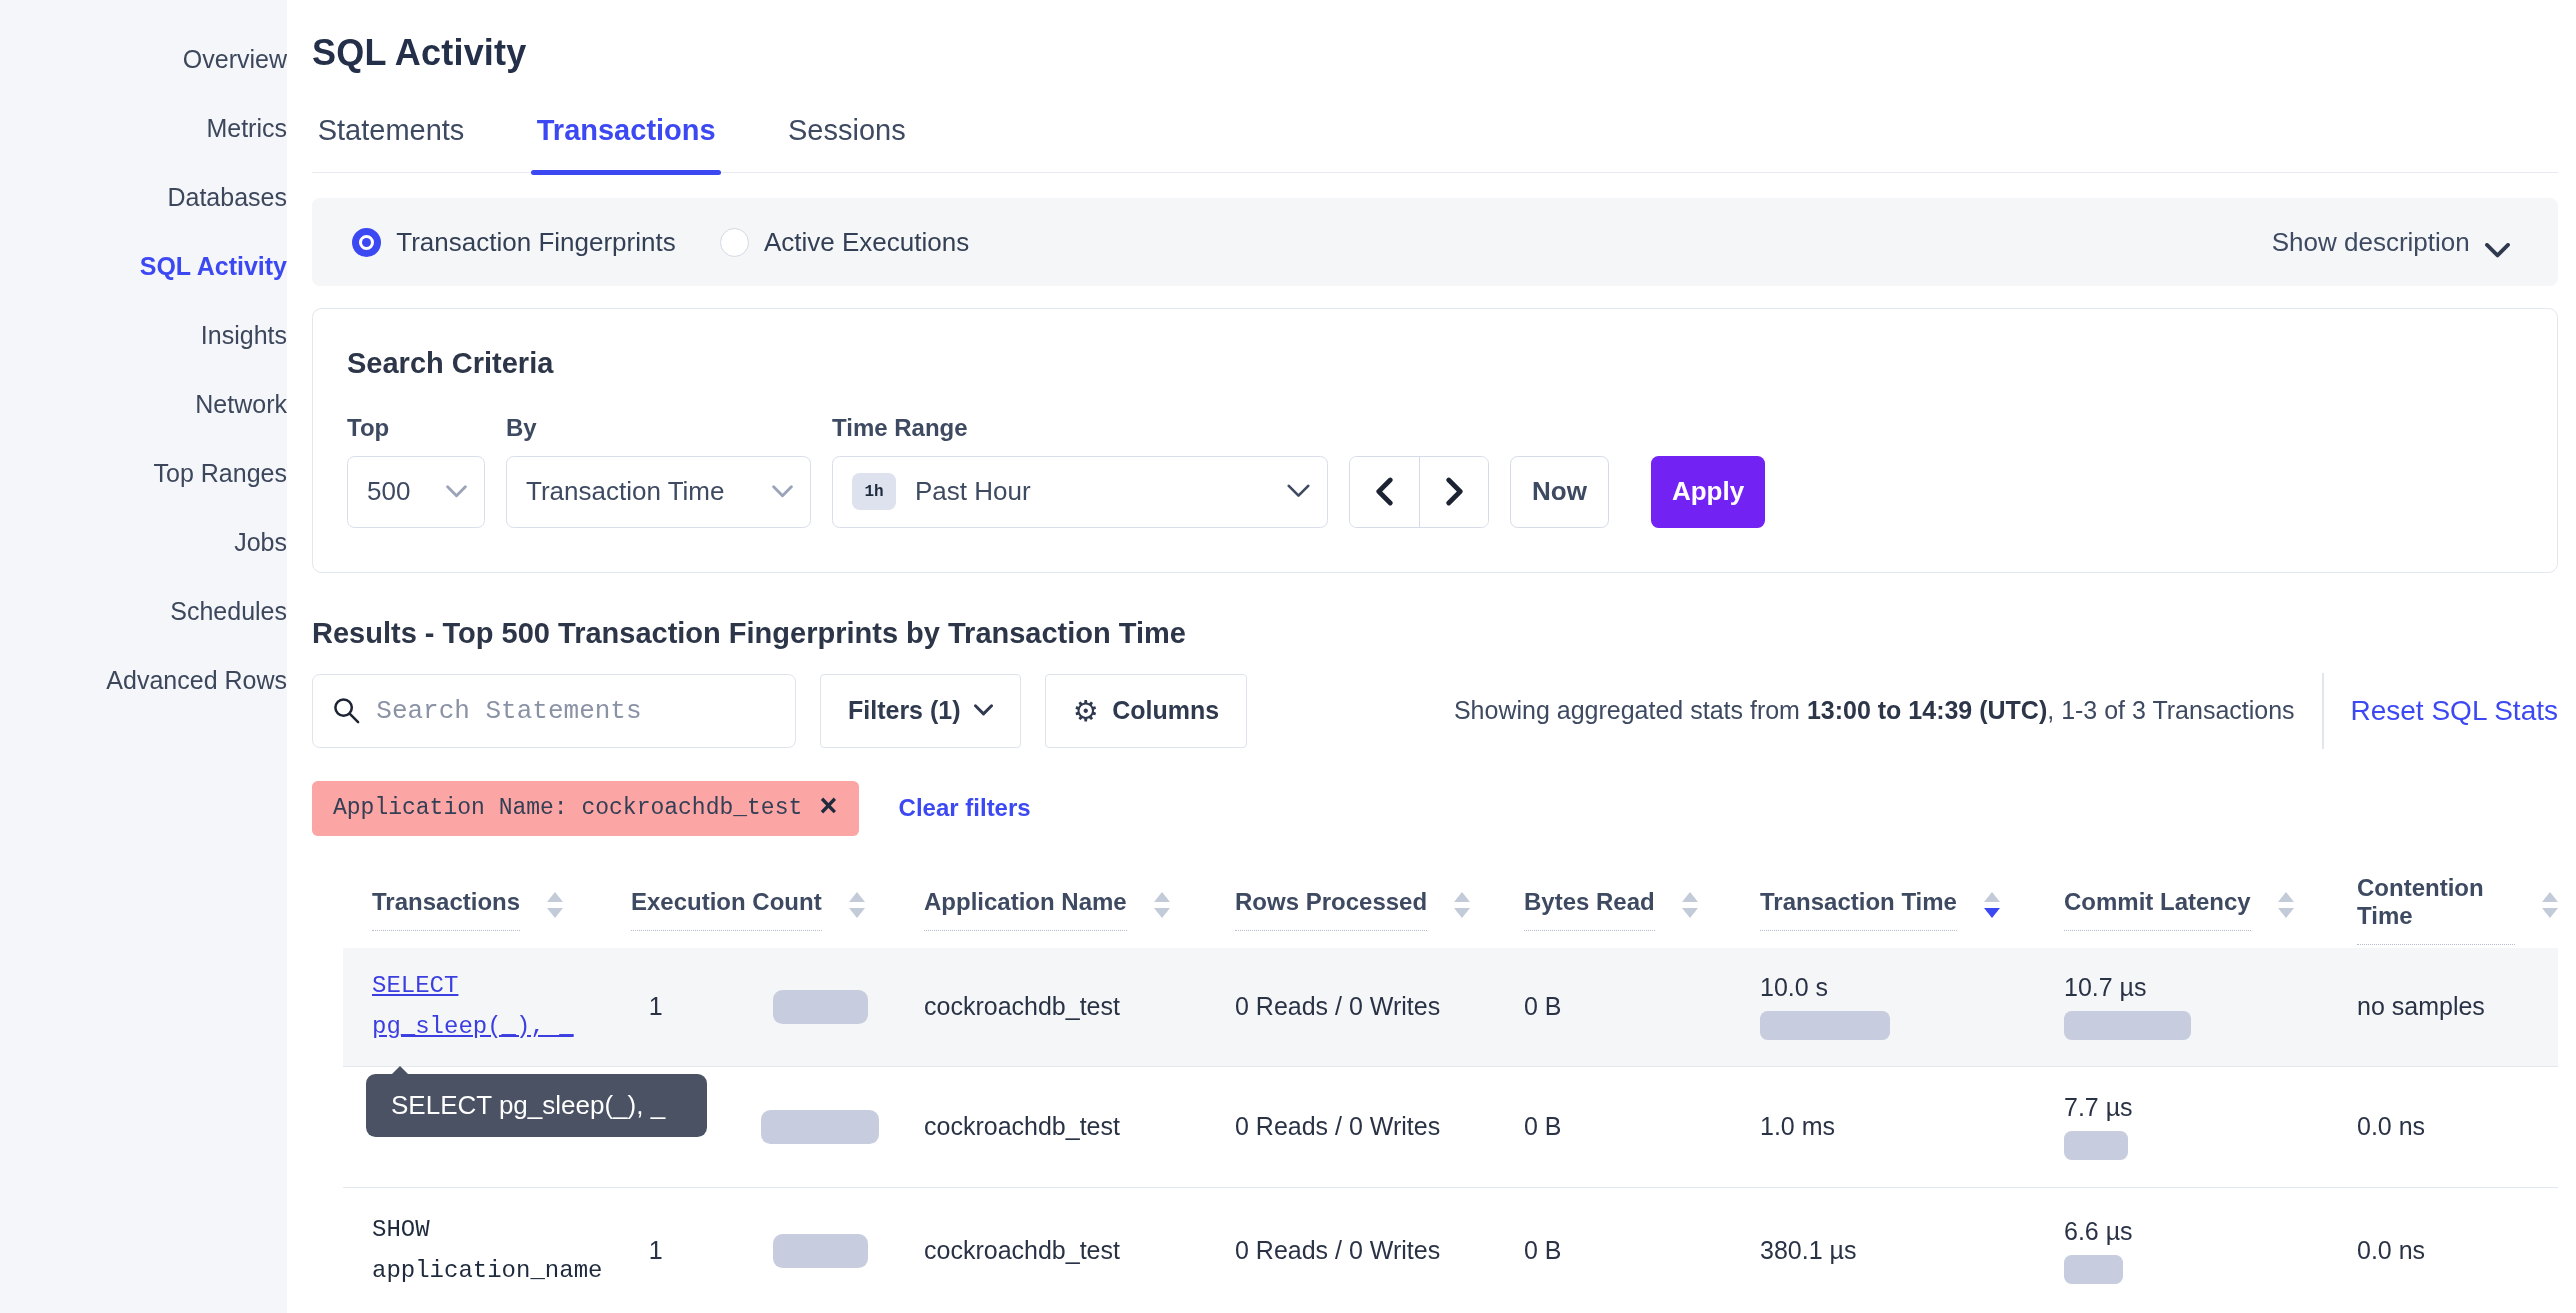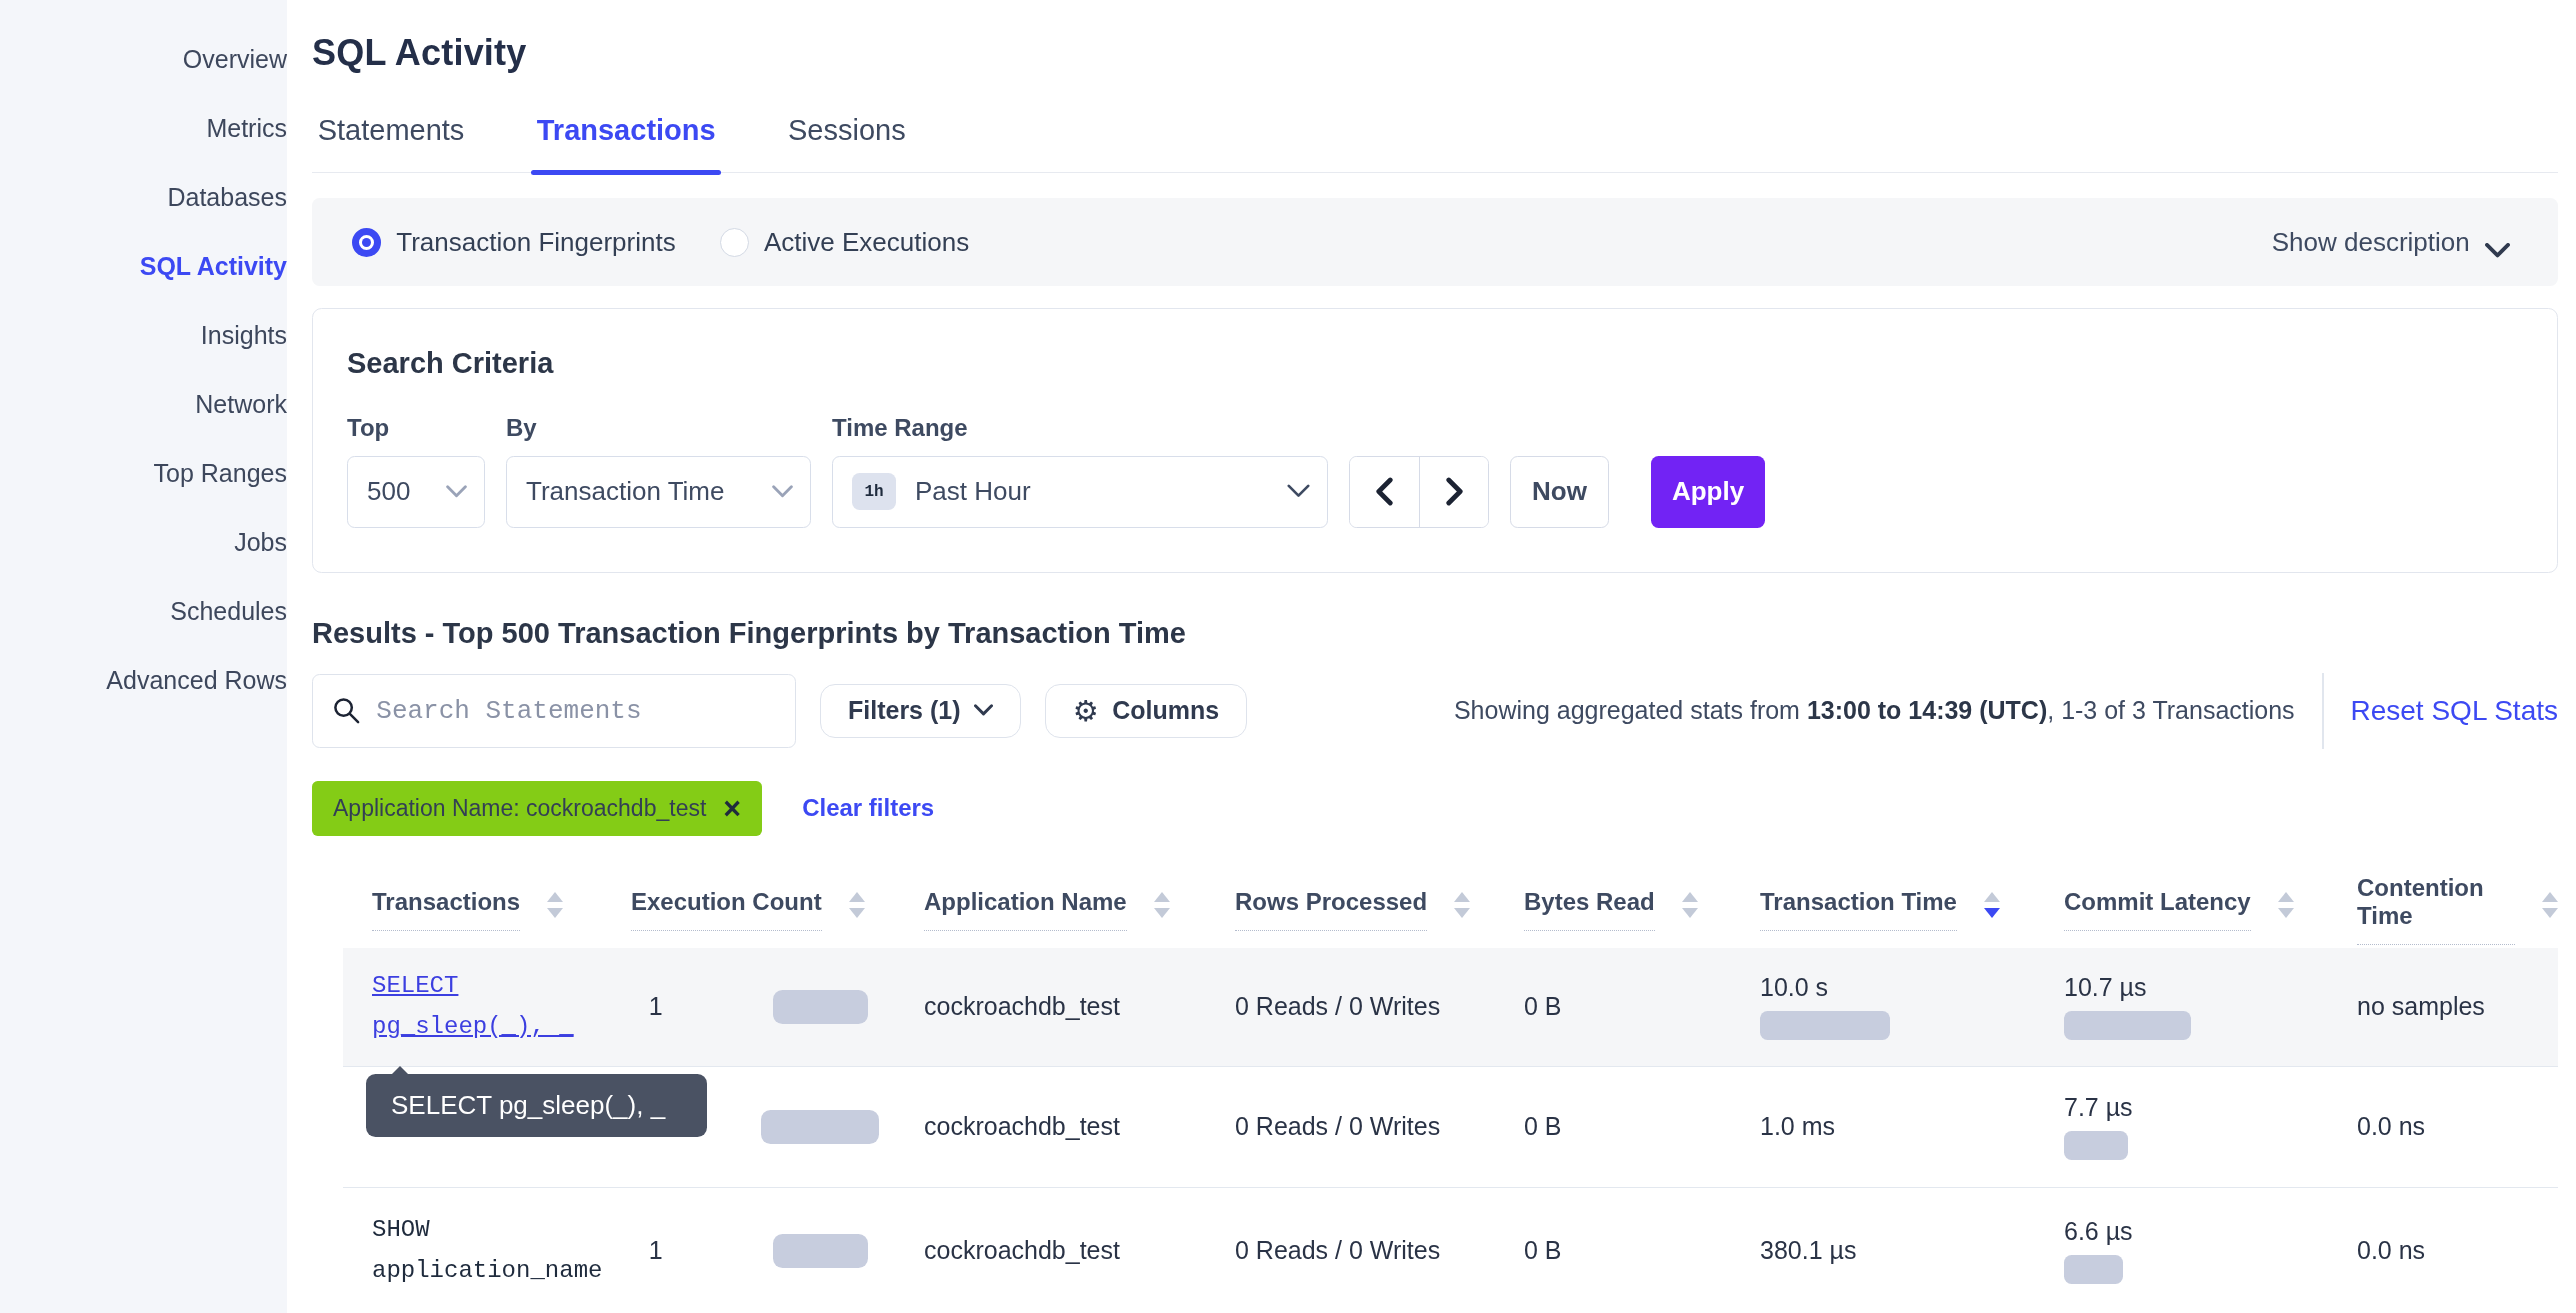--- a/index.html
+++ b/index.html
@@ -51,30 +51,30 @@
   .btn { height:72px; border-radius:7.6px; font-size:26px; font-weight:600; cursor:pointer; }
   .btn-now { width:99px; background:#fff; border:1.9px solid #d6dbe7; color:#3e4a61; }
   .btn-apply { width:114px; background:#7223f4; border:none; color:#fff; margin-left:21px; }
 
   
   .results-heading { font-size:29px; font-weight:700; color:#2c3648; margin-top:44px; }
   .controls-row { display:flex; align-items:center; margin-top:23px; }
   .search-box { width:484px; height:74px; border:1.9px solid #dee3ec; border-radius:7.6px; display:flex; align-items:center; padding:0 19px; background:#fff; }
   .search-box input { border:none; outline:none; flex:1; font-size:26px; color:#333f54; margin-left:15.3px; font-family:Liberation Mono, monospace; }
   .search-box input::placeholder { color:#8a92a6; }
-  .ctl-btn { height:54px; border:1.9px solid #dee3ec; border-radius:15px; background:#fff; display:flex; align-items:center; gap:13.3px;
+  .ctl-btn { height:74px; border:1.9px solid #dee3ec; border-radius:4px; background:#fff; display:flex; align-items:center; gap:13.3px;
     font-size:25px; font-weight:600; color:#303a4f; padding:0 27px; margin-left:24px; cursor:pointer; }
   .gear { font-family:"DejaVu Sans", sans-serif; font-size:29px; font-weight:400; }
   .stats { margin-left:auto; font-size:25px; color:#3e4a61; white-space:nowrap; }
   .stats b { font-weight:700; color:#2c3648; }
   .vdivider { width:1.9px; height:76px; background:#e1e6ee; margin:0 27px; }
   .reset-link { font-size:28px; color:#3c49f3; font-weight:500; cursor:pointer; white-space:nowrap; }
 
   .chip-row { display:flex; align-items:center; margin-top:32px; }
-  .chip { background:#84cc16; border-radius:5.7px; height:55px; display:flex; align-items:center; padding:11px 21px; font-size:23px; color:#333f54; }
+  .chip { background:#fca5a5; border-radius:5.7px; height:55px; display:flex; align-items:center; padding:11px 21px; font-size:23px; color:#333f54;font-family:Liberation Mono, monospace; }
   .chip-close { font-size:30.5px; font-weight:600; color:#1f2b3d; margin-left:17px; cursor:pointer; line-height:1; }
   .clear-link { font-size:24px; font-weight:600; color:#3c49f3; margin-left:40px; cursor:pointer; }
 
   
   .table { margin-top:36px; margin-left:31px; position:relative; }
   .tr, .thead { display:grid; grid-template-columns:259px 293px 311px 289px 236px 304px 293px 1fr; }
   .thead { height:76px; align-items:center; }
   .th { display:flex; align-items:center; padding-left:29px; cursor:pointer; }
   .th-label { font-size:24px; font-weight:600; color:#3e4a61; border-bottom:1.9px dotted #b4bccd; padding-bottom:13.3px; }
   .sort { display:flex; flex-direction:column; gap:5.7px; margin-left:27px; margin-top:-9.5px; }

